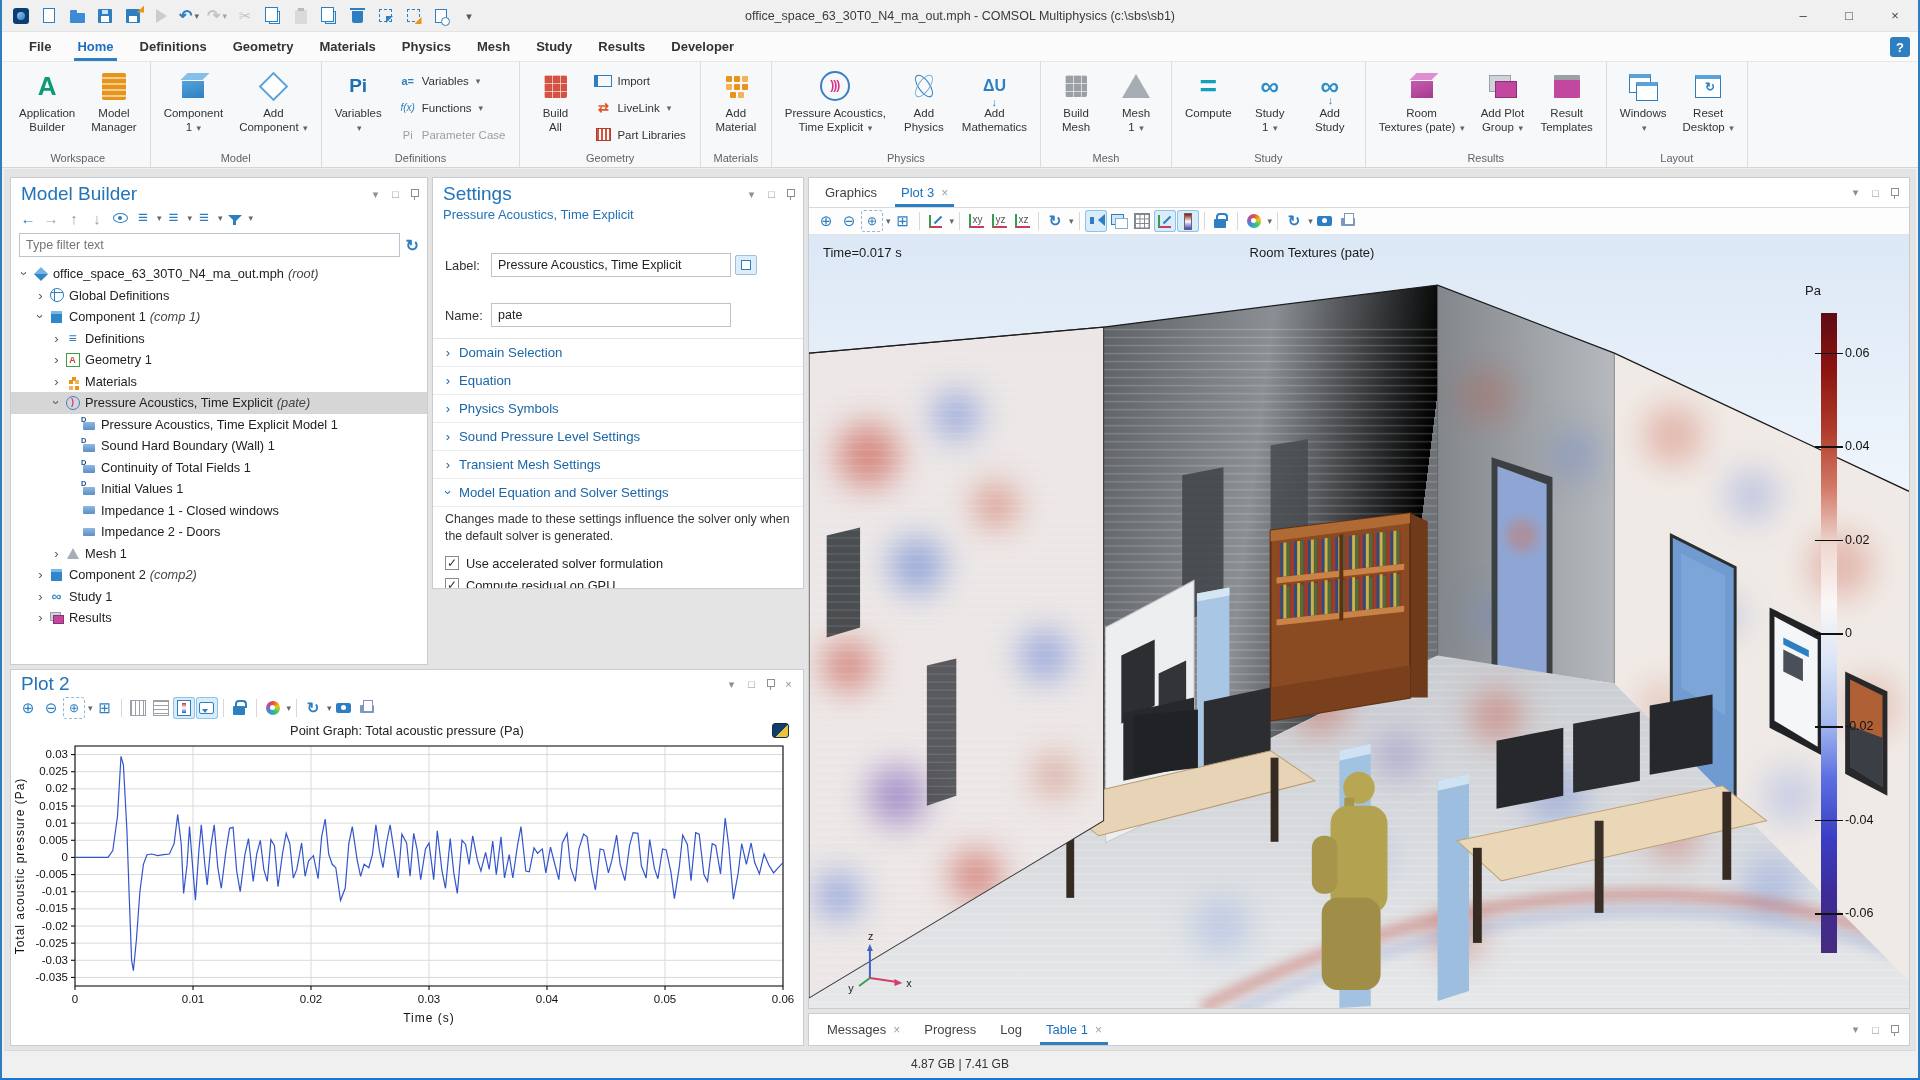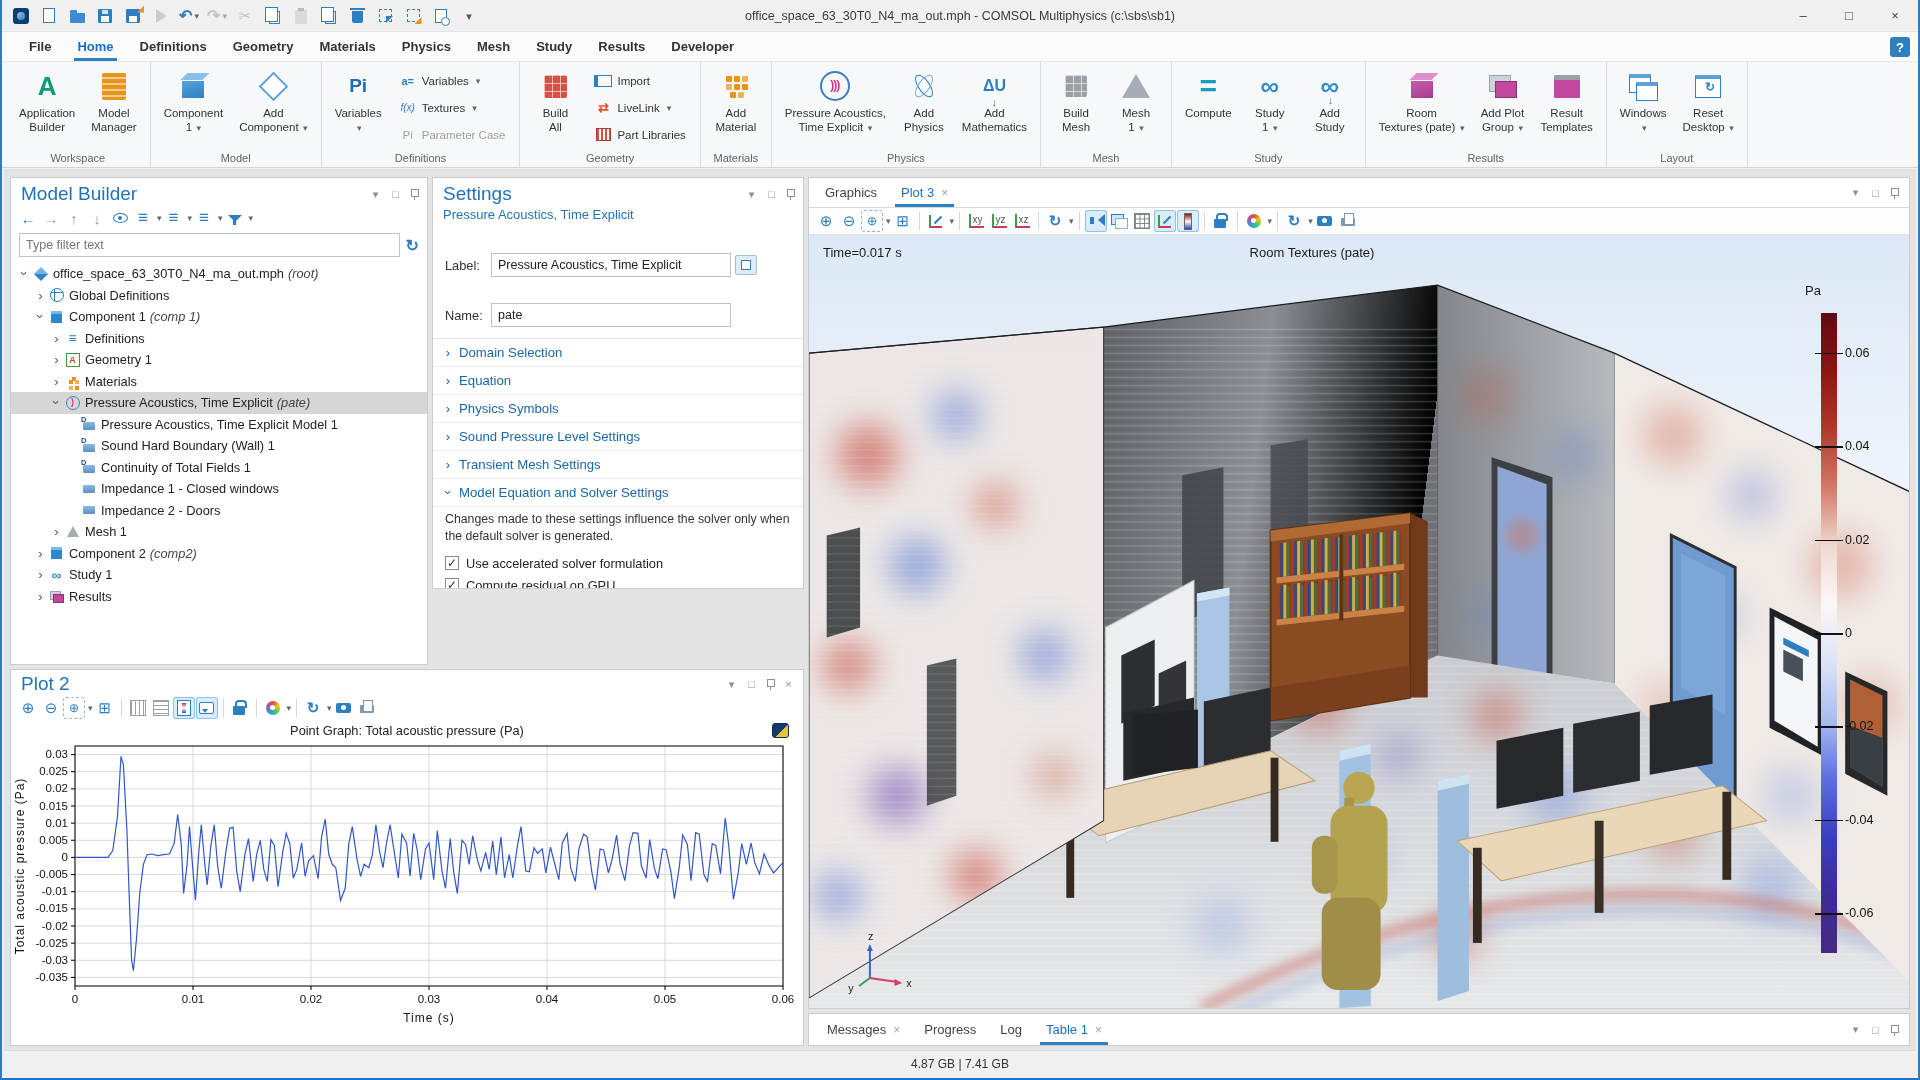--- a/index.html
+++ b/index.html
@@ -372,21 +372,21 @@
           <div class="rlabel"><span class="caret"> ▾</span></div>
         </div>
         <div class="rstack">
           <div class="rsmall">
             <span class="si si-variables"></span>
             <span>Variables</span>
             <span class="caret">▾</span>
           </div>
           <div class="rsmall">
             <span class="si si-functions"></span>
-            <span>Textures</span>
+            <span>Functions</span>
             <span class="caret">▾</span>
           </div>
           <div class="rsmall dis">
             <span class="si si-param-case"></span>
             <span>Parameter Case</span>
           </div>
         </div>
       </div>
       <div class="rgroup-label">Definitions</div>
     </div>
@@ -593,20 +593,25 @@
         </div>
         <div class="trow" style="padding-left: 54px;">
           <span class="tchev"></span>
           <span class="ti ti-dnode"></span>
           <span class="tlabel">Sound Hard Boundary (Wall) 1</span>
         </div>
         <div class="trow" style="padding-left: 54px;">
           <span class="tchev"></span>
           <span class="ti ti-dnode"></span>
           <span class="tlabel">Continuity of Total Fields 1</span>
+        </div>
+        <div class="trow" style="padding-left: 54px;">
+          <span class="tchev"></span>
+          <span class="ti ti-dnode"></span>
+          <span class="tlabel">Initial Values 1</span>
         </div>
         <div class="trow" style="padding-left: 54px;">
           <span class="tchev"></span>
           <span class="ti ti-node"></span>
           <span class="tlabel">Impedance 1 - Closed windows</span>
         </div>
         <div class="trow" style="padding-left: 54px;">
           <span class="tchev"></span>
           <span class="ti ti-node"></span>
           <span class="tlabel">Impedance 2 - Doors</span>

